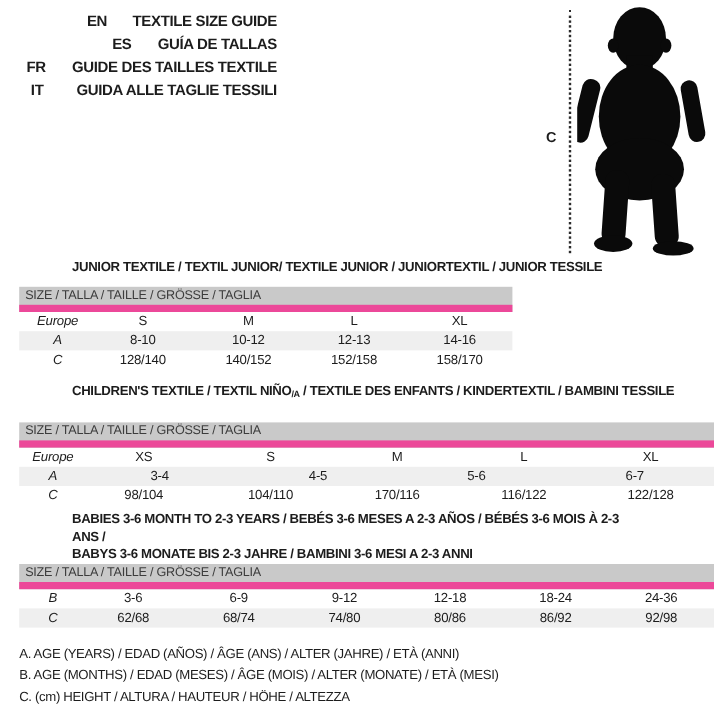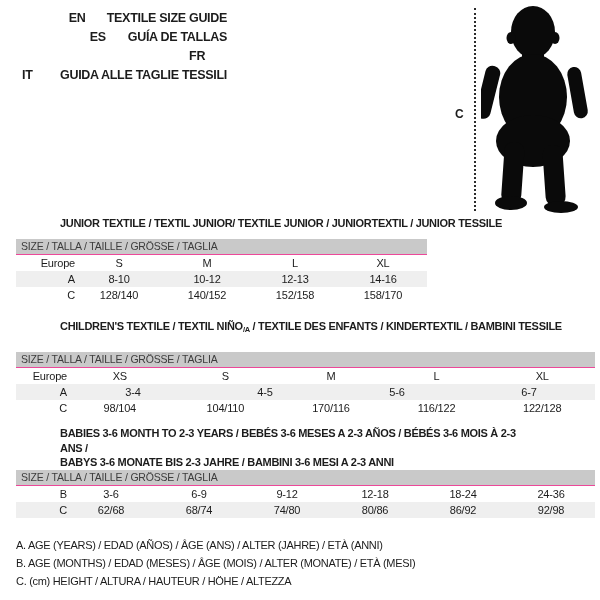--- a/index.html
+++ b/index.html
@@ -42,29 +42,29 @@
   .sub-script { font-size: 7.5px; position: relative; top: 2px; }
 
   
   .size-table { position: absolute; left: 16px; }
   .table-junior   { top: 239px; width: 411px; }
   .table-children { top: 352px; width: 579px; }
   .table-babies   { top: 470px; width: 579px; }
 
   .size-bar {
     background: #c9c9c9;
-    border-bottom: 1px solid #ec4899;
+    border-bottom: 6px solid #ec4899;
     height: 15px; line-height: 15px;
     padding-left: 5px;
     font-size: 10.5px; color: #3c3c3c;
     letter-spacing: -0.2px;
   }
   .trow { display: flex; height: 16px; line-height: 16px; font-size: 11px; letter-spacing: -0.2px; }
   .trow.shaded { background: #efefef; }
-  .tlabel { padding-left: 5px; text-align: right; }
+  .tlabel { padding-left: 5px; text-align: center; font-style: italic; }
   .w-junior .tlabel { width: 54px; }
   .w-wide   .tlabel { width: 46px; }
   .tcell { flex: 1; text-align: center; }
 
   
   .legend {
     position: absolute; left: 16px; top: 536px;
     font-size: 11px; font-weight: normal; letter-spacing: -0.3px;
     line-height: 18px;
   }
@@ -78,20 +78,21 @@
     <div class="lang-row">
       <span class="lang-code">EN</span>
       <span class="lang-label">TEXTILE SIZE GUIDE</span>
     </div>
     <div class="lang-row">
       <span class="lang-code">ES</span>
       <span class="lang-label">GUÍA DE TALLAS</span>
     </div>
     <div class="lang-row">
       <span class="lang-code">FR</span>
+      <span class="lang-label">GUIDE DES TAILLES TEXTILE</span>
     </div>
     <div class="lang-row">
       <span class="lang-code">IT</span>
       <span class="lang-label">GUIDA ALLE TAGLIE TESSILI</span>
     </div>
   </div>
 
   <div class="measure-line"></div>
   <div class="height-label">C</div>
   <svg class="baby-svg" width="118" height="210" viewBox="0 0 118 210" fill="#0a0a0a" xmlns="http://www.w3.org/2000/svg">

